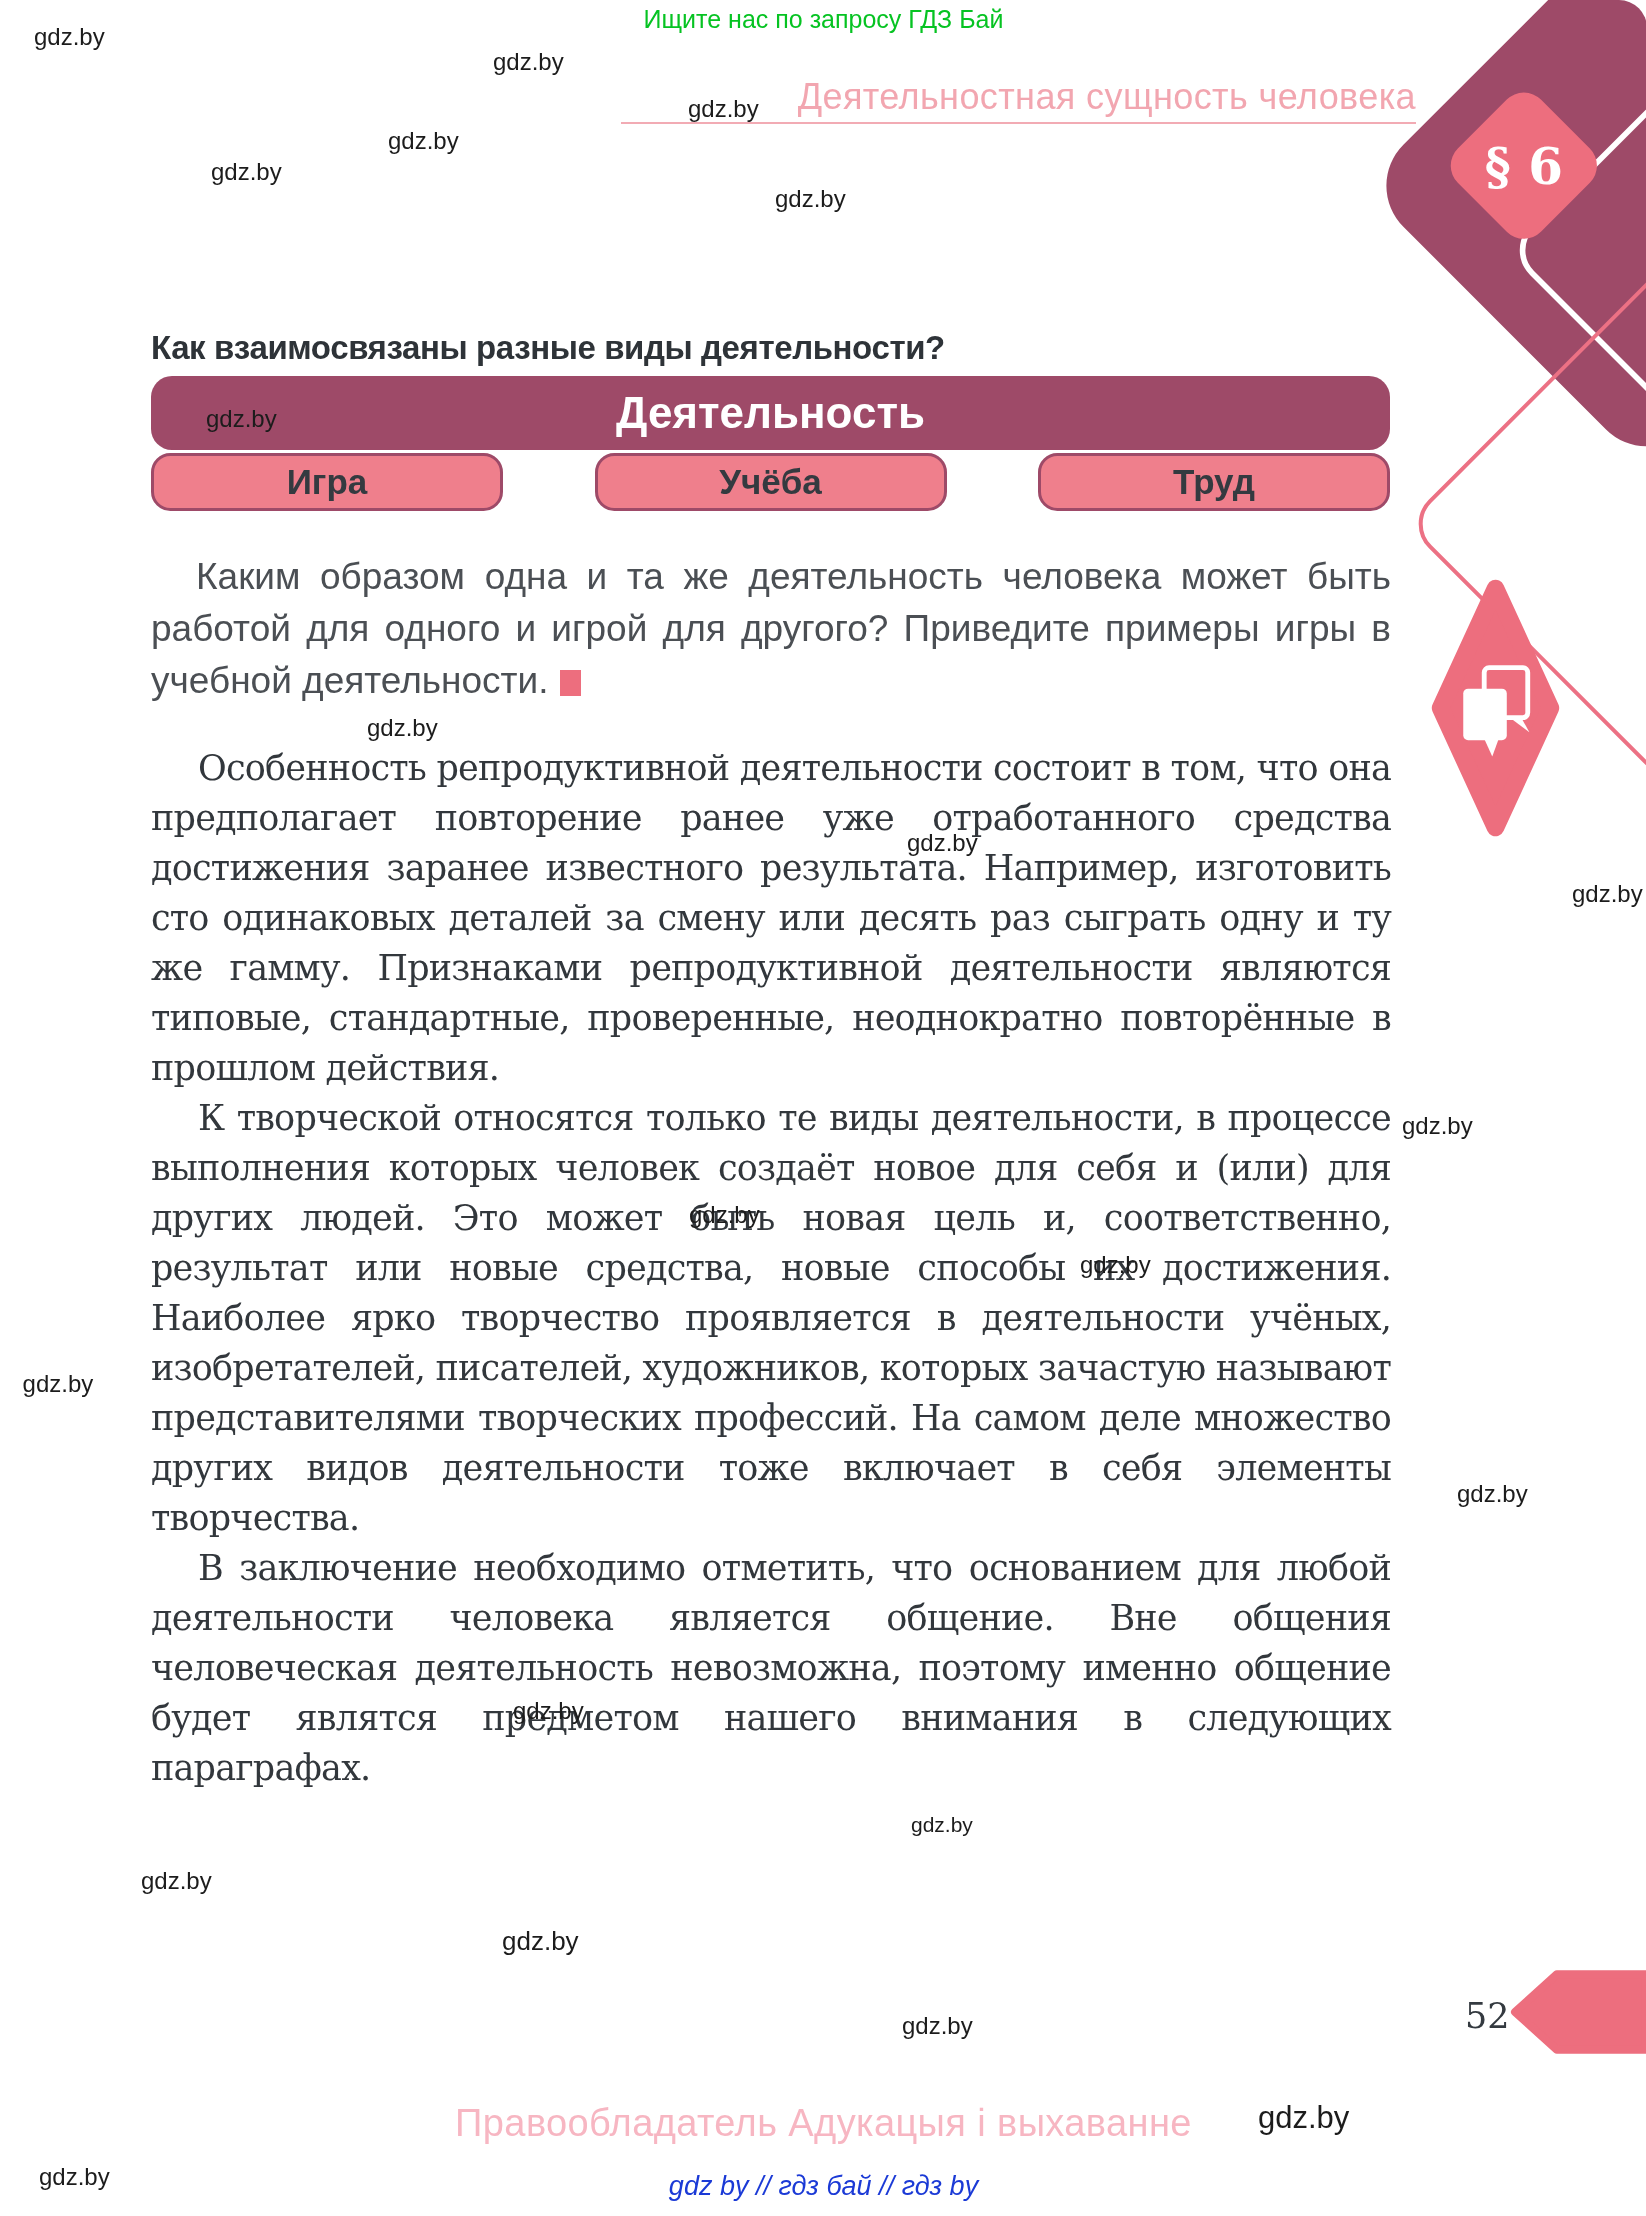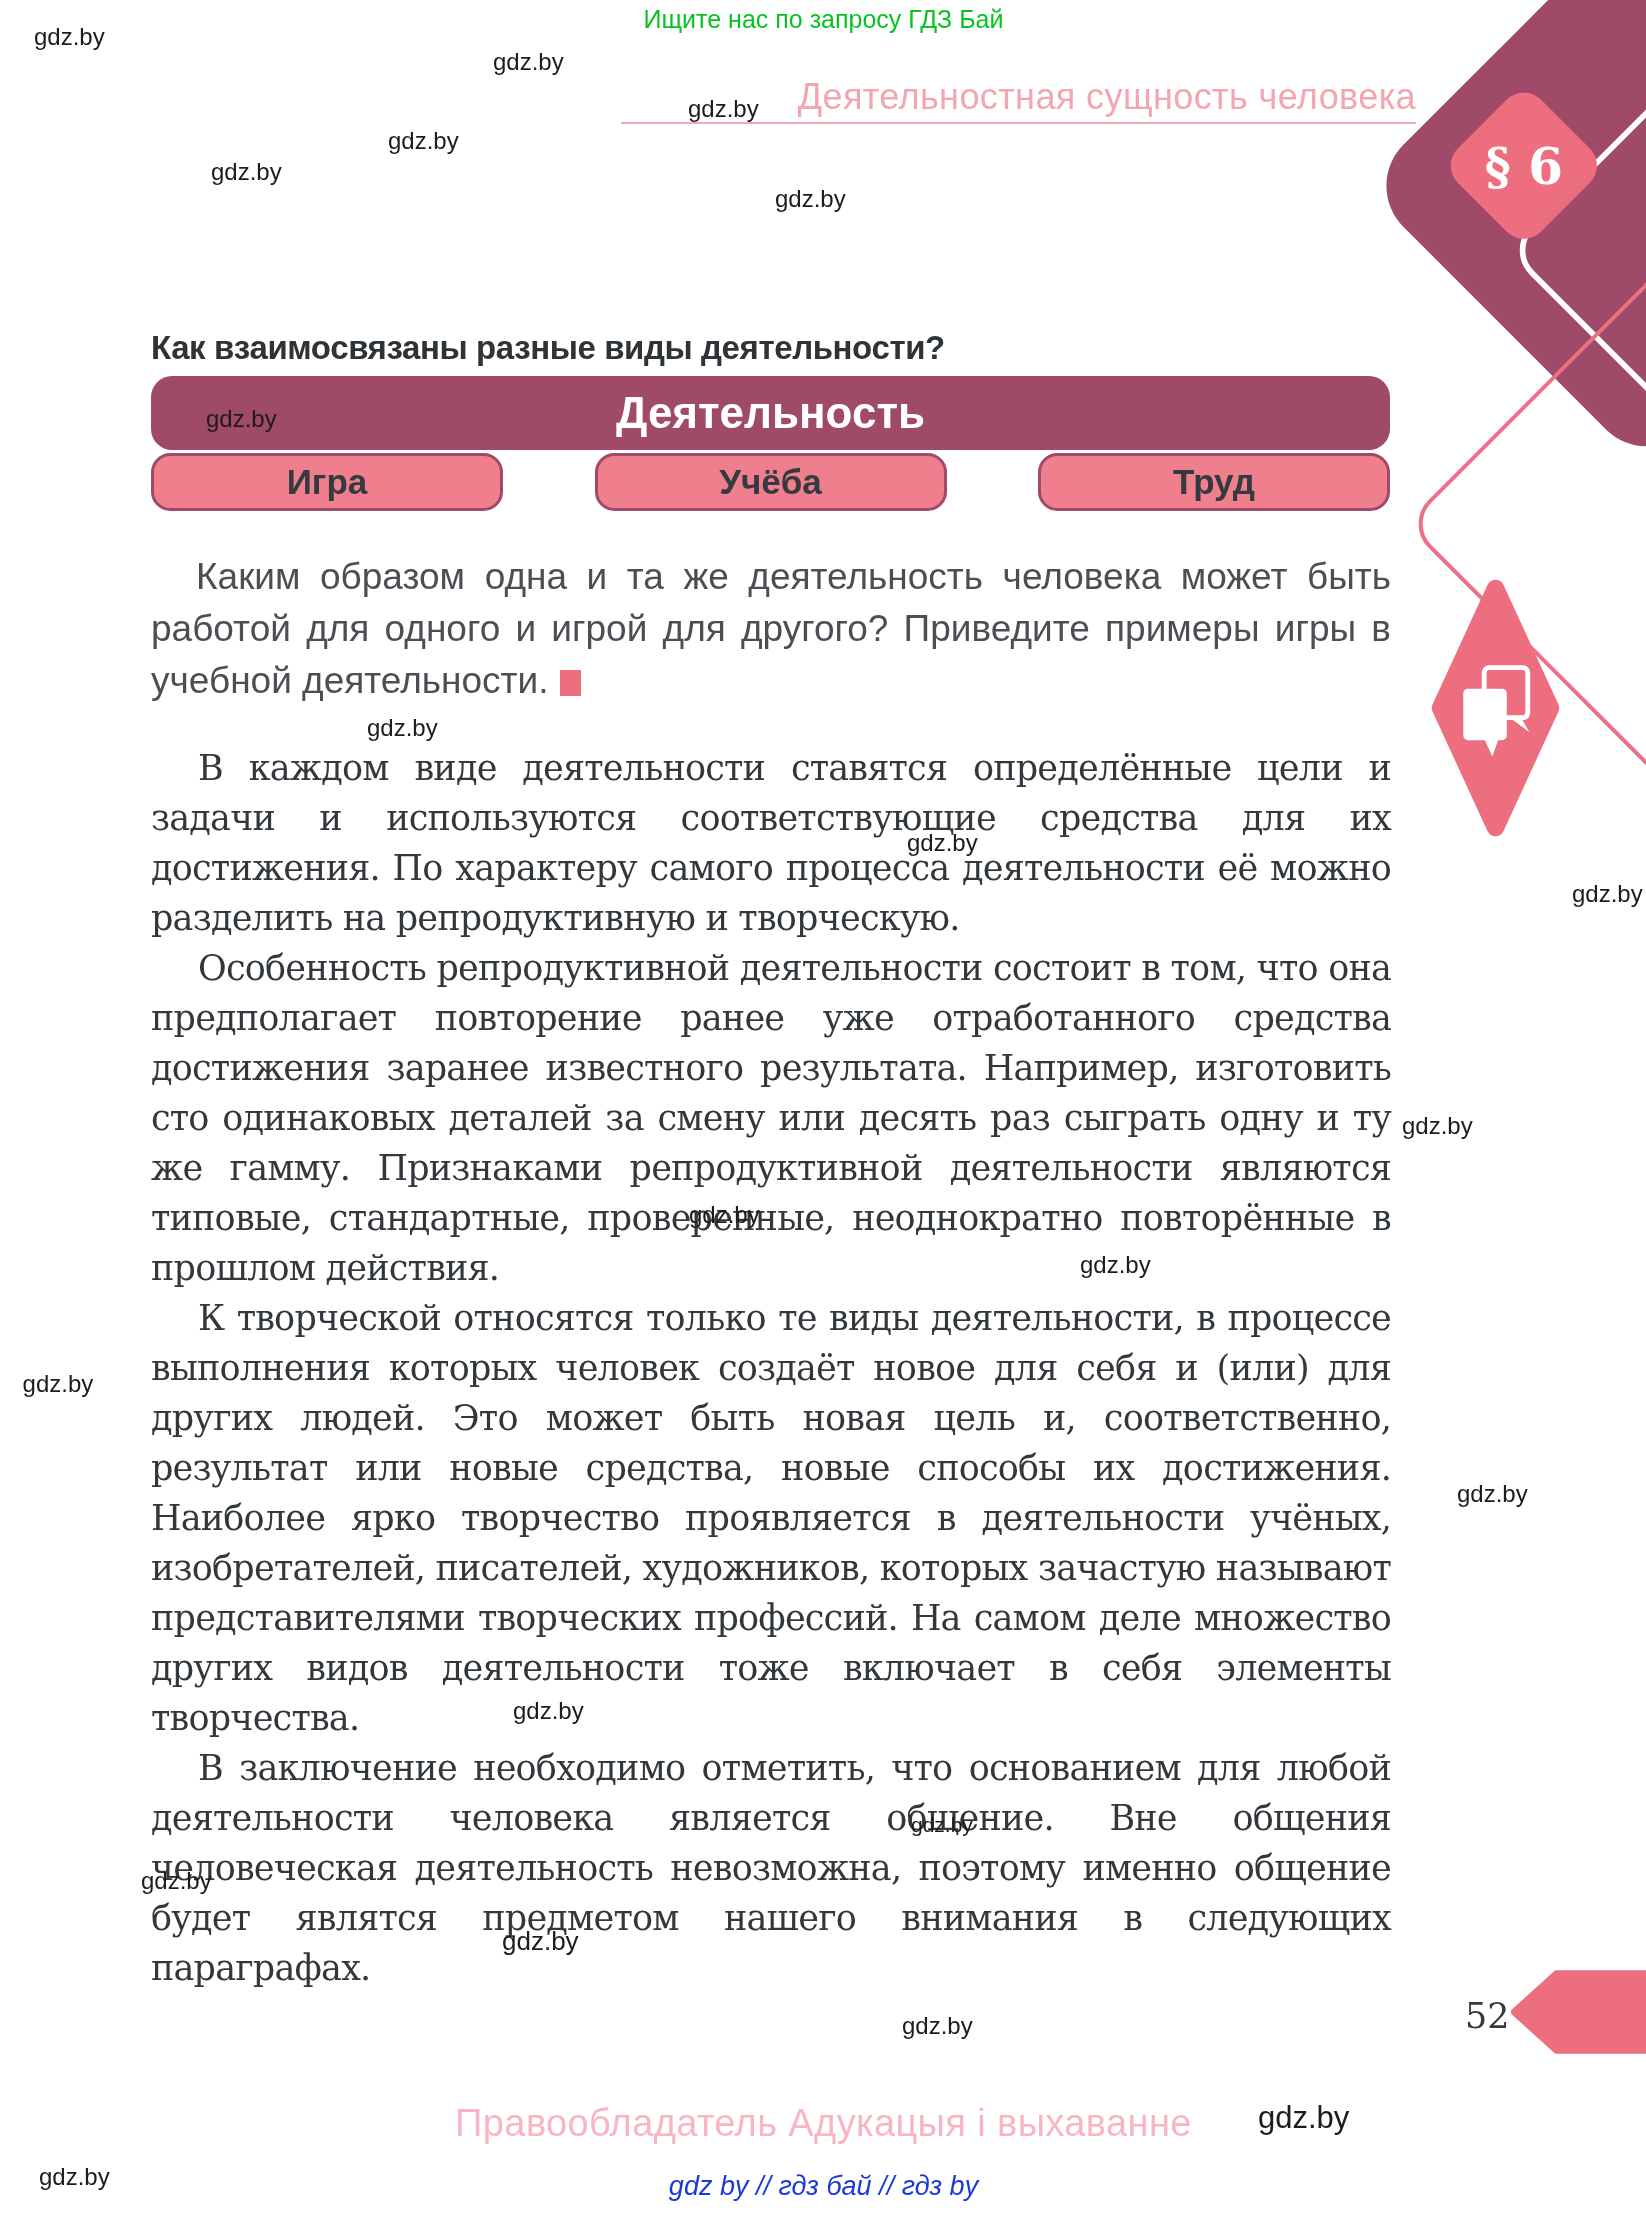--- a/index.html
+++ b/index.html
@@ -1,17 +1,17 @@
 <!DOCTYPE html>
 <html style="font-size:13px"><head>
 <meta charset="utf-8">
 <style>
   html,body{margin:0;padding:0;background:#ffffff;}
   .page{position:relative;width:1647px;height:2216px;background:#ffffff;overflow:hidden;
-        font-family:"Liberation Sans",sans-serif;}
+        font-family:"Liberation Sans",sans-serif;border-radius:28px;}
   .green-top{position:absolute;top:4.8px;left:0;width:100%;text-align:center;
         color:#06c322;font-size:25px;}
   .wm{position:absolute;color:#1c1c1c;font-size:24px;white-space:nowrap;
         font-family:"Liberation Sans",sans-serif;}
   .chapter-title{position:absolute;top:76px;right:231px;font-size:36px;color:#f2a6b0;
         letter-spacing:0.4px;white-space:nowrap;}
   .title-underline{position:absolute;top:122px;left:621px;width:795px;height:2.4px;background:#f2abb4;}
   .corner-art{position:absolute;top:0;right:0;}
   .heading{position:absolute;left:151px;top:329px;font-size:33px;font-weight:bold;
         color:#2e3338;letter-spacing:-0.4px;white-space:nowrap;}
@@ -73,21 +73,20 @@
 
   <svg class="chat-icon" width="129" height="258" viewBox="0 0 160 320">
     <path d="M80 12 L148 160 L80 308 L12 160 Z" fill="#ed6e7e" stroke="#ed6e7e" stroke-width="22" stroke-linejoin="round"></path>
     <rect x="66" y="110" width="54" height="62" rx="6" fill="#ed6e7e" stroke="#ffffff" stroke-width="6"></rect>
     <path d="M112 172 L122 190 L98 172 Z" fill="#ffffff"></path>
     <rect x="40" y="136" width="54" height="64" rx="6" fill="#ffffff"></rect>
     <path d="M66 198 L84 198 L76 220 Z" fill="#ffffff"></path>
   </svg>
 
   <div class="article">
-      <p>В каждом виде деятельности ставятся определённые цели и задачи и используются соответствующие средства для их достижения. По характеру самого процесса деятельности её можно разделить на репродуктивную и творческую.</p>
       <p>Особенность репродуктивной деятельности состоит в том, что она предполагает повторение ранее уже отработанного средства достижения заранее известного результата. Например, изготовить сто одинаковых деталей за смену или десять раз сыграть одну и ту же гамму. Признаками репродуктивной деятельности являются типовые, стандартные, проверенные, неоднократно повторённые в прошлом действия.</p>
       <p>К творческой относятся только те виды деятельности, в процессе выполнения которых человек создаёт новое для себя и (или) для других людей. Это может быть новая цель и, соответственно, результат или новые средства, новые способы их достижения. Наиболее ярко творчество проявляется в деятельности учёных, изобретателей, писателей, художников, которых зачастую называют представителями творческих профессий. На самом деле множество других видов деятельности тоже включает в себя элементы творчества.</p>
       <p>В заключение необходимо отметить, что основанием для любой деятельности человека является общение. Вне общения человеческая деятельность невозможна, поэтому именно общение будет являтся предметом нашего внимания в следующих параграфах.</p>
     </div>
 
   <div class="pagenum">52</div>
 
   <svg class="page-tag" width="139" height="84" viewBox="0 0 173 104">
     <path d="M62 5 H173 V99 H62 L10 52 Z" fill="#ed6e7e" stroke="#ed6e7e" stroke-width="10" stroke-linejoin="round"></path>
   </svg>

